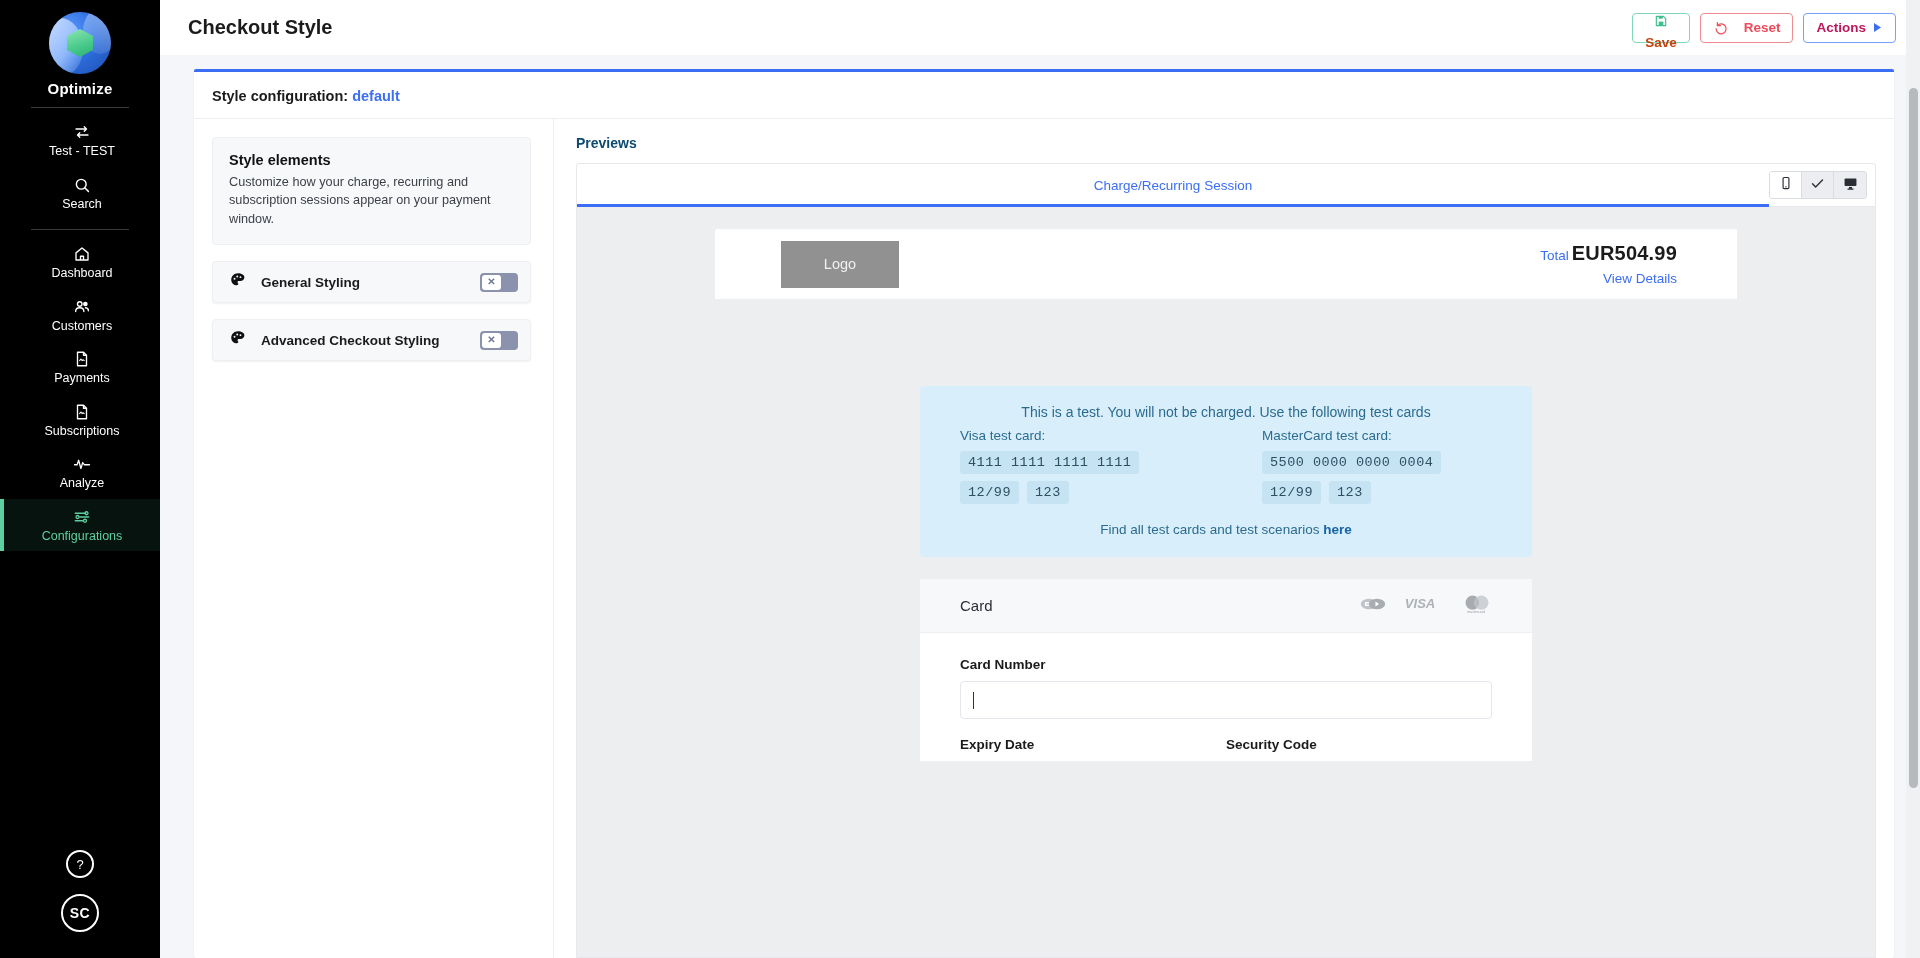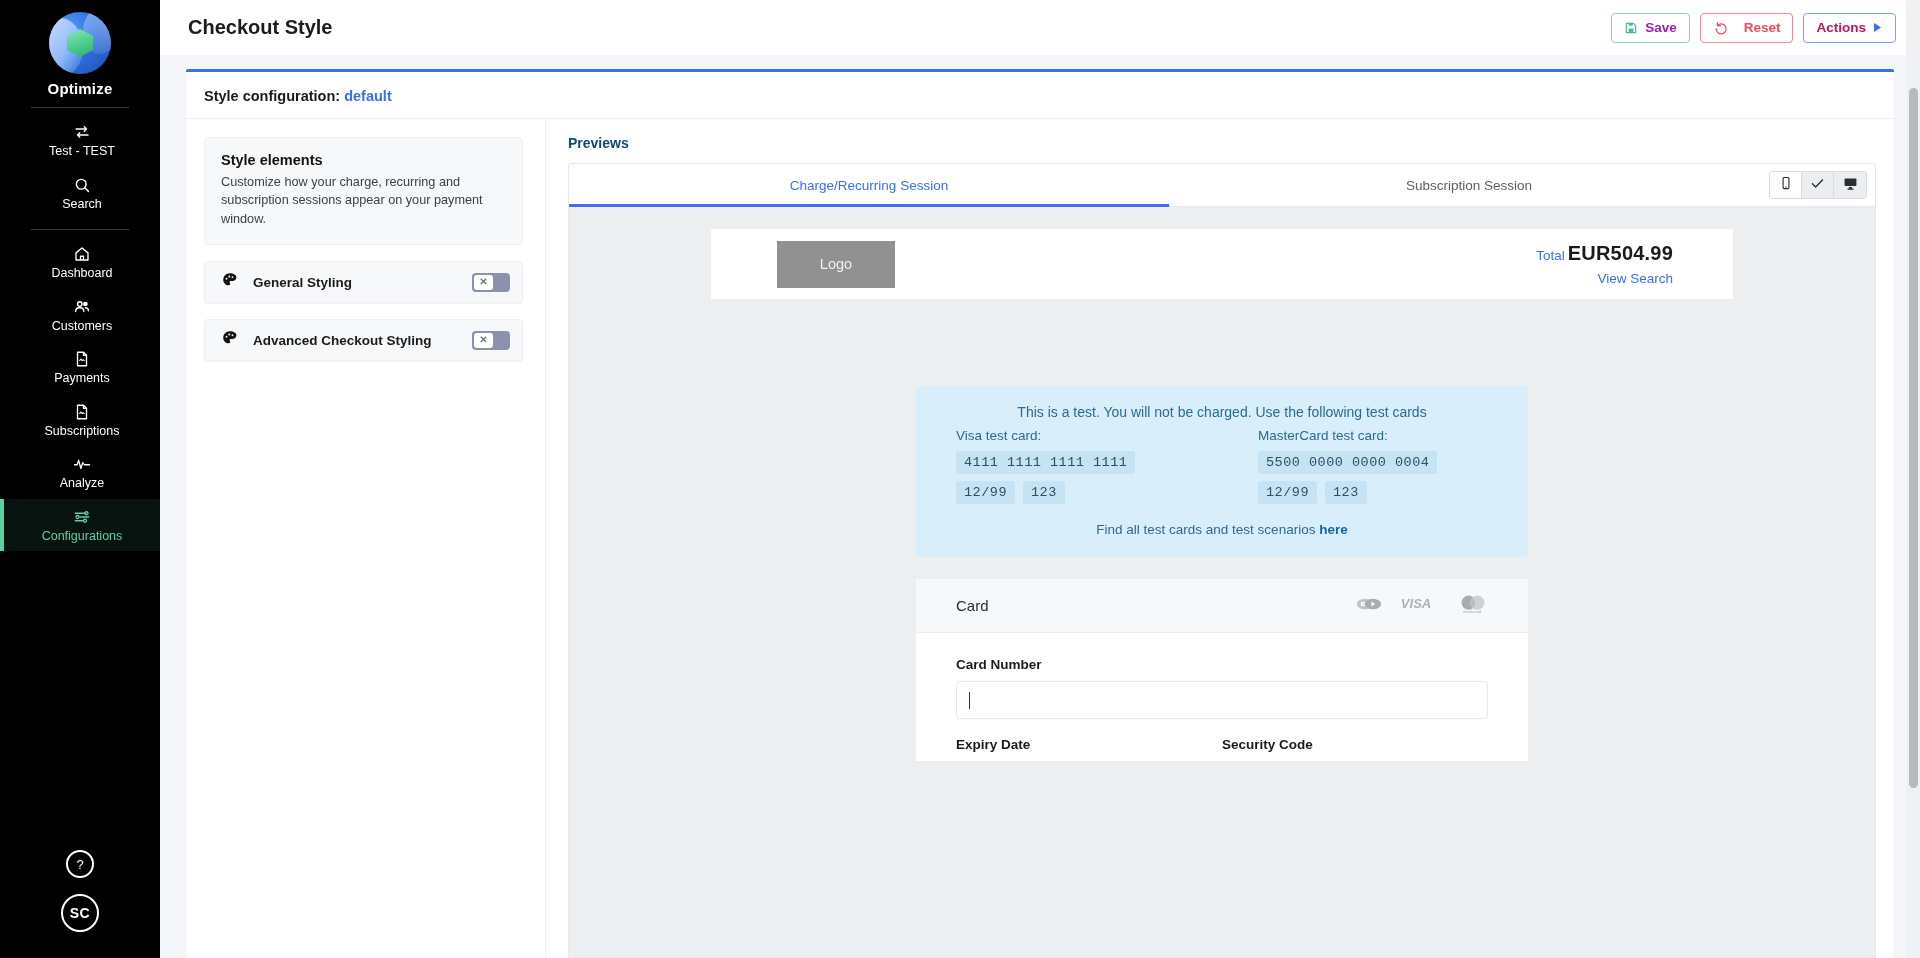--- a/index.html
+++ b/index.html
@@ -62,26 +62,26 @@
           background: #f4f6f9; overflow: hidden; position: relative; }
 
   .topbar { height: 55px; min-height: 55px; background: #fff;
     display: flex; align-items: center; justify-content: space-between;
     padding: 0 24px 0 28px; }
   .page-title { font-size: 20px; font-weight: 600; color: #1b1b1b; }
   .actions { display: flex; gap: 10px; align-items: center; }
   .btn { height: 30px; padding: 0 12px; border-radius: 4px; background: #fff;
     display: inline-flex; align-items: center; gap: 7px;
     font-size: 13.5px; font-weight: 600; cursor: pointer; border: 1px solid; }
-  .btn-save { color: #a21caf; border-color: #7fd8b6; }
+  .btn-save { color: #c2410c; border-color: #7fd8b6; flex-direction: column; }
   .btn-reset { color: #ef4b5a; border-color: #f08a93; gap: 16px; }
   .btn-actions { color: #be185d; border-color: #7ba0f8; text-align: right; }
   .btn svg { display: block; }
 
-  .content { flex: 1; padding: 14px 26px 0 26px; overflow: hidden; }
+  .content { flex: 1; padding: 14px 26px 0 34px; overflow: hidden; }
   .panel { background: #fff; border-top: 3px solid #3b6ef5; border-radius: 2px;
     box-shadow: 0 1px 2px rgba(0,0,0,.07); height: 100%; display: flex; flex-direction: column; }
   .panel-head { padding: 16px 18px 14px 18px; font-size: 14.5px; color: #1b1b1b;
     border-bottom: 1px solid #eceef1; }
   .panel-head .cfg-val { color: #3b6ef5; font-weight: 700; }
   .panel-head .cfg-lbl { font-weight: 700; }
 
   .panel-body { flex: 1; display: flex; overflow: hidden; }
 
   
@@ -371,23 +371,20 @@
             </div>
           </div>
 
           <div class="right-col">
             <div class="previews-title">Previews</div>
 
             <div class="tabs-wrap">
               <div class="tab active">
                 <span>Charge/Recurring Session</span>
               </div>
-              <div class="tab">
-                <span>Subscription Session</span>
-              </div>
               <div class="devicegroup">
                 <div class="devbtn active">
                   <span>
                     <svg width="14" height="14" viewBox="0 0 24 24" fill="none" stroke="#2a2e34" stroke-width="2">
                       <rect x="7" y="2.5" width="10" height="19" rx="1.8"></rect>
                         <path d="M11 18.6h2"></path>
                     </svg>
                   </span>
                 </div>
                 <div class="devbtn">
@@ -411,21 +408,21 @@
 
             <div class="preview-area">
 
               <div class="ck-header">
                 <div class="ck-logo">Logo</div>
                 <div class="ck-total">
                   <div class="line1">
                     <span class="tot-lbl">Total</span>
                     <span class="tot-amt">EUR504.99</span>
                   </div>
-                  <div class="view">View Search</div>
+                  <div class="view">View Details</div>
                 </div>
               </div>
 
               <div class="ck-body">
 
                 <div class="testbox">
                   <div class="head">This is a test. You will not be charged. Use the following test cards</div>
                   <div class="testcols">
                     <div class="testcol">
                       <div class="cap">Visa test card:</div>

